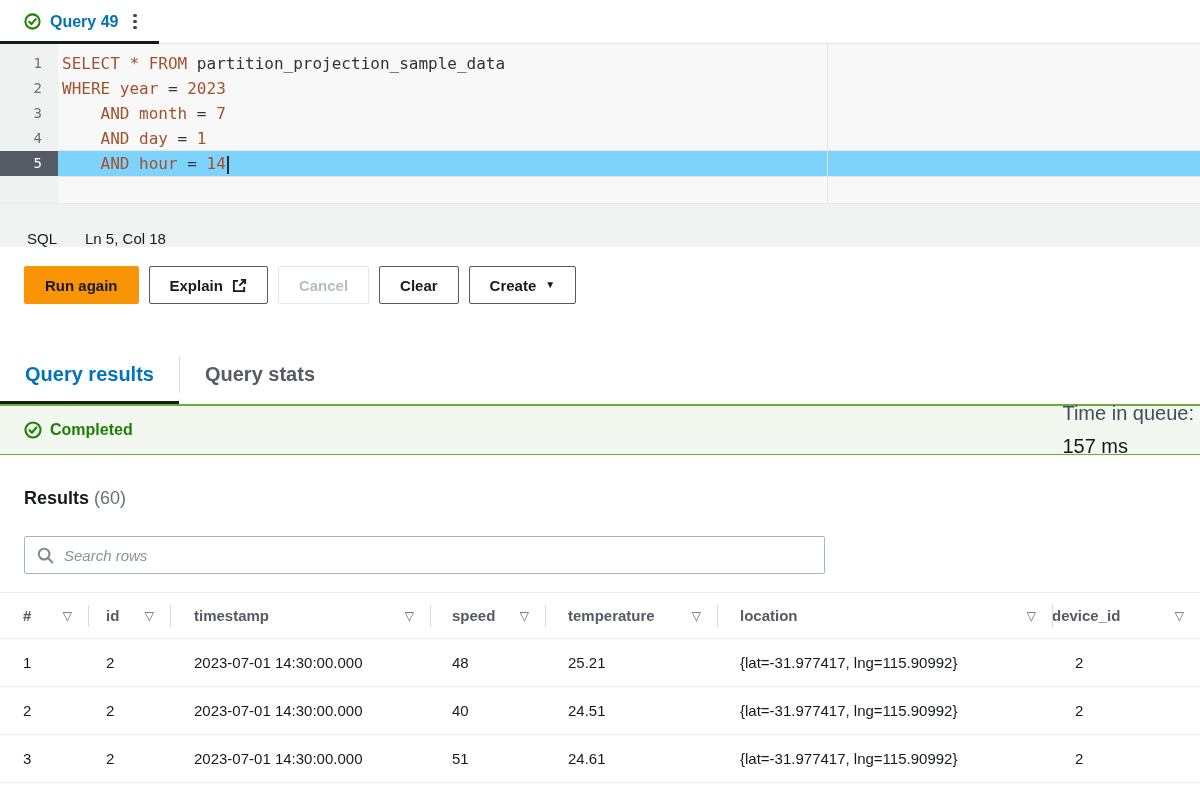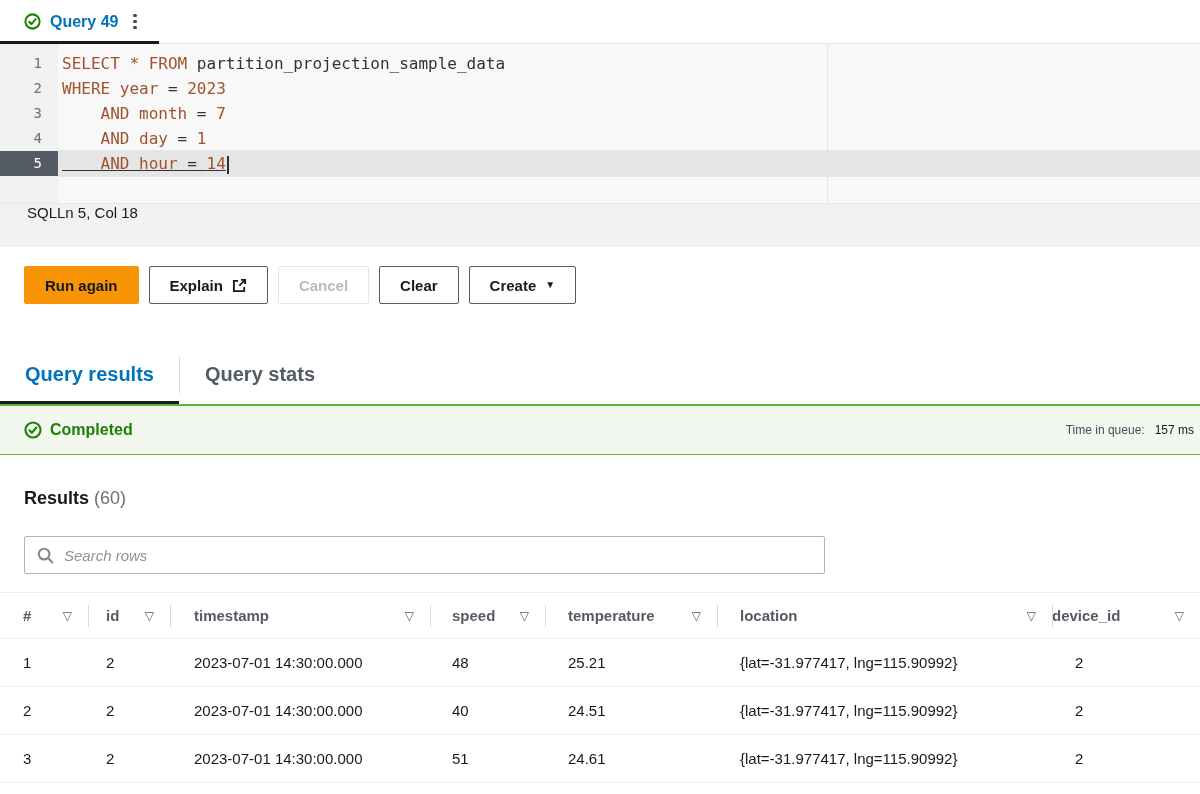--- a/index.html
+++ b/index.html
@@ -15,47 +15,47 @@
   .kebab { display:flex; flex-direction:column; gap:2.5px; padding:4px 6px; cursor:pointer; }
   .kebab i { width:3.5px; height:3.5px; border-radius:50%; background:#414750; display:block; }
 
   
   .editor { position:relative; height:159px; background:#f8f8f8; font-family:"DejaVu Sans Mono", monospace; padding-top:7px; }
   .editor::before { content:''; position:absolute; left:0; top:0; bottom:0; width:58px; background:#f0f1f1; }
   .ed-row { display:flex; height:25px; line-height:25px; position:relative; }
   .gutter { width:58px; flex:none; text-align:right; padding-right:16px; color:#696f75; font-size:14px; position:relative; }
   .code { flex:1; padding-left:4px; white-space:pre; font-size:16px; color:#2f3338; }
   .ed-row.active .gutter { background:#545b64; color:#fff; }
-  .ed-row.active .code { background:#e5e5e5; box-shadow:0 -1px 0 #e4e6e6, 0 1px 0 #e4e6e6;text-decoration:underline; }
+  .ed-row.active .code { background:#7dd3fc; box-shadow:0 -1px 0 #e4e6e6, 0 1px 0 #e4e6e6; }
   .tok-k { color:#a0522d; }
   .tok-p { color:#2f3338; }
   .cursor { display:inline-block; width:2px; height:18px; background:#2b2f33; vertical-align:middle; margin-left:1px; }
   .print-margin { position:absolute; top:0; bottom:0; left:827px; width:1px; background:#e3e4e4; z-index:3; }
 
   
-  .status-bar { height:44px; background:#f1f2f2; border-top:1px solid #e6e8e8; display:flex; align-items:flex-start; padding-left:27px; font-size:15px; color:#16191f; }
+  .status-bar { height:44px; background:#f1f2f2; border-top:1px solid #e6e8e8; display:flex; align-items:flex-end; padding-left:27px; gap:28px; font-size:15px; color:#16191f; }
 
   
   .actions { display:flex; gap:10px; padding:19px 0 0 24px; height:57px; }
   .btn { height:38px; padding:0 20px; border-radius:2px; background:#fff; border:1px solid #545b64; color:#16191f; font-family:inherit; font-size:15px; font-weight:700; display:inline-flex; align-items:center; gap:9px; cursor:pointer; }
   .btn.primary { background:#f89406; border-color:#f89406; }
   .btn.disabled { border-color:#e4e8e8; color:#b4bebe; cursor:default; }
   .btn .caret { font-size:10px; line-height:1; }
 
   
   .rtabs { display:flex; align-items:stretch; height:59px; margin-top:41px; }
   .rtab { display:flex; align-items:center; padding:0 25px; font-size:20px; font-weight:700; color:#545b64; position:relative; cursor:pointer; }
   .rtab.active { color:#0073bb; }
   .rtab.active::after { content:''; position:absolute; left:0; right:0; bottom:0; height:3px; background:#16191f; }
   .rtab-divider { width:1px; height:36px; background:#d5dbdb; align-self:center; }
 
   
   .banner { height:51px; background:#f2f8f0; border-top:2px solid #6aaf35; border-bottom:1px solid #6aaf35; display:flex; align-items:center; justify-content:space-between; padding:0 6px 0 24px; }
   .banner-left { display:flex; align-items:center; gap:8px; color:#1d8102; font-size:16px;font-weight:bold; }
-  .banner-right { display:flex; align-items:baseline; gap:10px; font-size:12px; }
+  .banner-right { display:flex; align-items:baseline; gap:10px; font-size:20px;flex-direction:column; }
   .queue-label { color:#414d5c; }
   .queue-value { color:#16191f; }
 
   
   .results-head { margin:33px 0 0 24px; font-size:18px; height:22px; }
   .results-title { font-weight:700; color:#16191f; }
   .results-count { color:#687078; font-weight:400; }
 
   .search { margin:26px 0 0 24px; width:801px; height:38px; background:#fff; border:1px solid #aab7b8; border-radius:2px; display:flex; align-items:center; padding:0 12px; gap:10px; }
   .search input { border:none; outline:none; flex:1; font-family:inherit; font-size:15px; font-style:italic; color:#16191f; background:transparent; }

